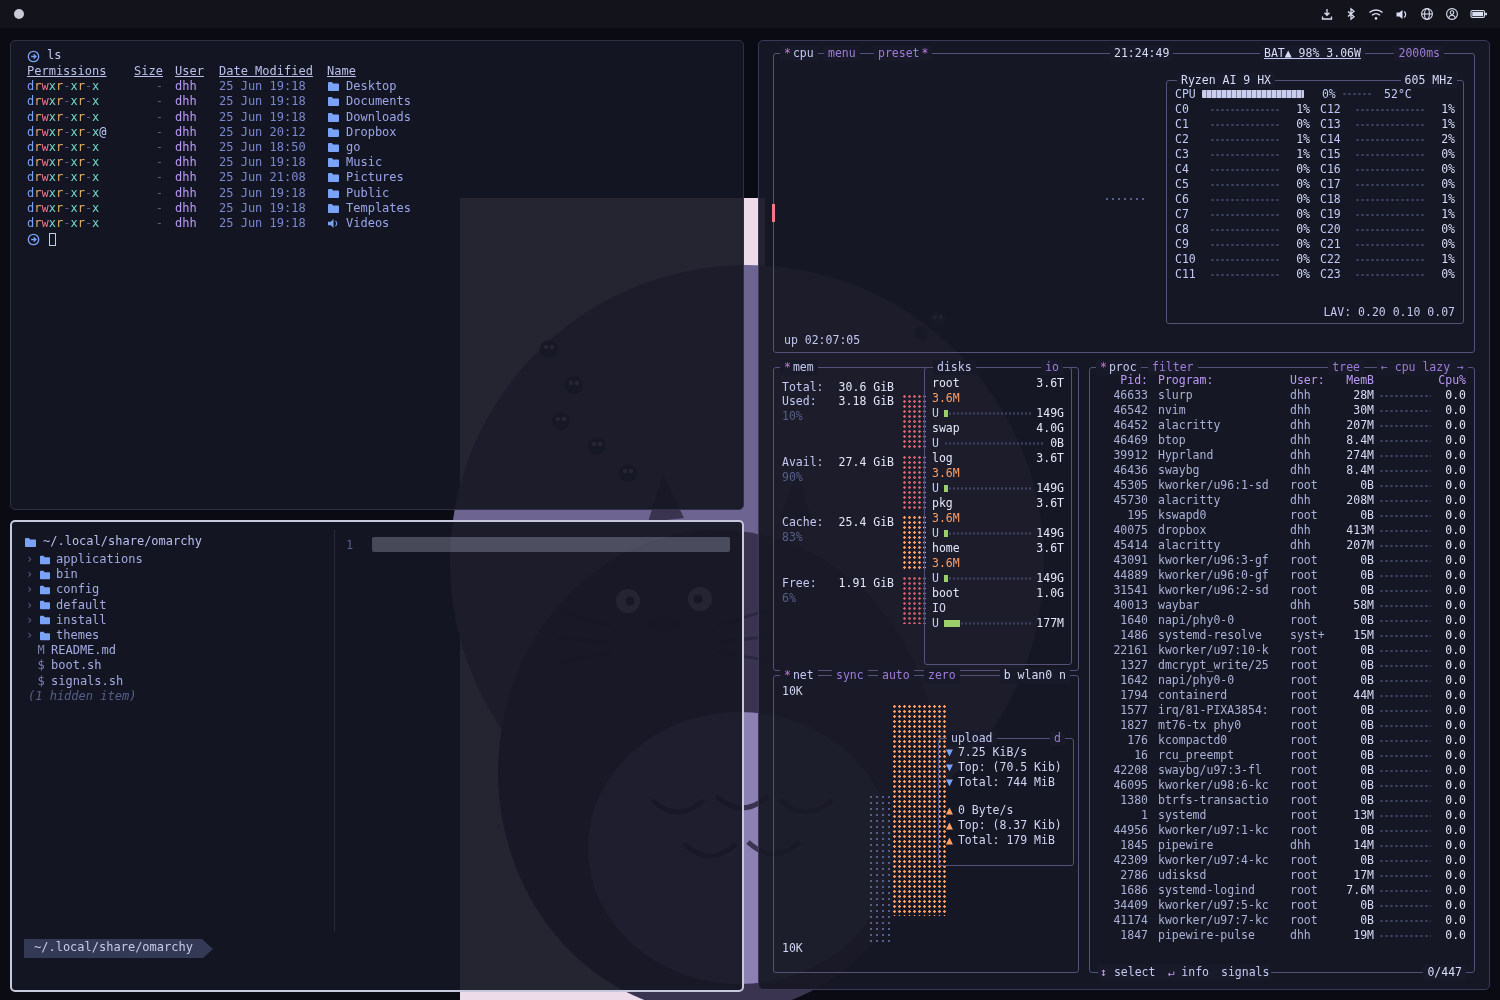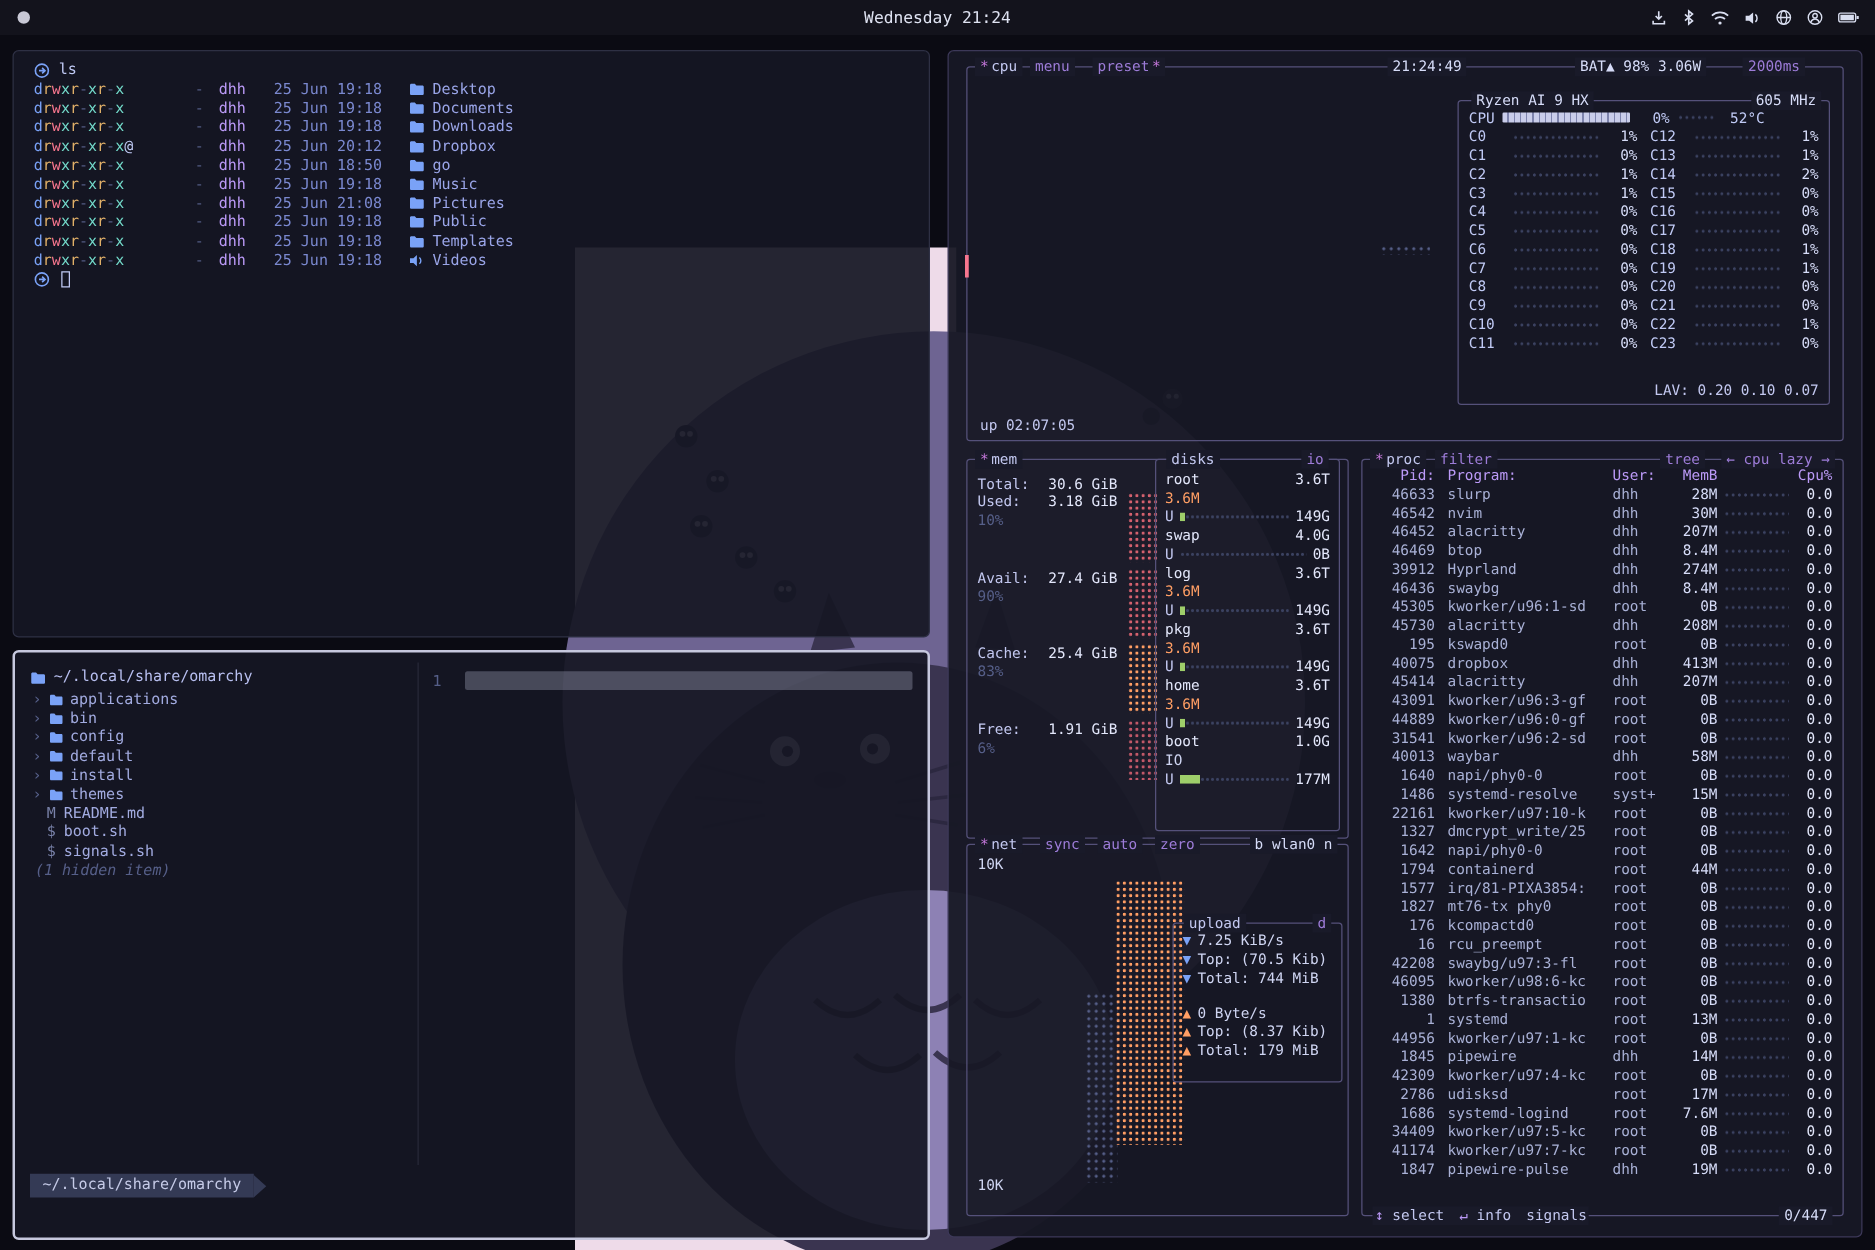--- a/index.html
+++ b/index.html
@@ -210,21 +210,20 @@
       <circle cx="625" cy="471" r="2.3"></circle>
         <circle cx="631" cy="471" r="2.3"></circle>
       <circle cx="935" cy="317" r="2"></circle>
         <circle cx="941" cy="317" r="2"></circle>
     </g>
   </g>
 </svg>
 
 <div class="topbar">
   <span class="logo-dot"></span>
-  <span class="clock">Wednesday 21:24</span>
   <span class="tray">
     <span>
         <svg width="14" height="14" viewBox="0 0 14 14" fill="none" stroke="#d9def0" stroke-width="1.3">
           <path d="M7 2v6M4.5 5.8 7 8.3l2.5-2.5M2.5 9.5v2.5h9V9.5"></path>
         </svg>
       </span>
     <span>
         <svg width="12" height="14" viewBox="0 0 12 14" fill="none" stroke="#d9def0" stroke-width="1.3">
           <path d="M3 4.5 9 9.8 6 12.2V1.8L9 4.2 3 9.5"></path>
         </svg>
@@ -270,20 +269,27 @@
   <div class="term-content">
     <div class="promptline">
       <span class="ficon">
           <svg width="13" height="13" viewBox="0 0 14 14" fill="none" stroke="#7aa2f7" stroke-width="1.4">
             <circle cx="7" cy="7" r="5.6"></circle>
             <path d="M4.5 7h5M7.2 4.7 9.7 7l-2.5 2.3"></path>
           </svg>
         </span>
       <span class="cmd">ls</span>
     </div>
+    <div class="ls-head">
+      <span class="col perm">Permissions</span>
+      <span class="hsize">Size</span>
+      <span class="huser">User</span>
+      <span class="hdate">Date Modified</span>
+      <span>Name</span>
+    </div>
     <div id="ls-rows">
         <div class="lsrow">
     <span class="col perm"><span class="pc-d">d</span><span class="pc-r">r</span><span class="pc-w">w</span><span class="pc-x">x</span><span class="pc-r">r</span><span class="pc-dash">-</span><span class="pc-x">x</span><span class="pc-r">r</span><span class="pc-dash">-</span><span class="pc-x">x</span></span>
     <span class="col size">-</span>
     <span class="col user">dhh</span>
     <span class="col date">25 Jun 19:18</span>
     <span class="col fname">
       <span class="ficon ic-folder">
               <svg viewBox="0 0 14 12" width="13" height="11">
                 <path fill="#7aa2f7" d="M1 2.2C1 1.5 1.5 1 2.2 1h3l1.4 1.6h5.2c.7 0 1.2.5 1.2 1.2v6c0 .7-.5 1.2-1.2 1.2H2.2C1.5 11 1 10.5 1 9.8z"></path>
@@ -544,21 +550,21 @@
       <div class="btitle" style="left:50px;">
           <span class="blabel">menu</span>
         </div>
       <div class="btitle" style="left:100px;">
           <span class="blabel">preset</span>
           <span class="star">*</span>
         </div>
       <div class="btitle" style="left:336px;">
           <span class="bwhite">21:24:49</span>
         </div>
-      <div class="btitle" style="left:486px;">
+      <div class="btitle" style="left:486px;text-decoration:underline;">
           <span class="bwhite">BAT▲ 98% 3.06W</span>
         </div>
       <div class="btitle" style="right:30px;">
           <span class="blabel">2000ms</span>
         </div>
       <div class="pinkdash"></div>
       <div class="dots gray squiggle"></div>
       <span class="uptime">up 02:07:05</span>
 
       <div class="bbox" id="core-panel">

